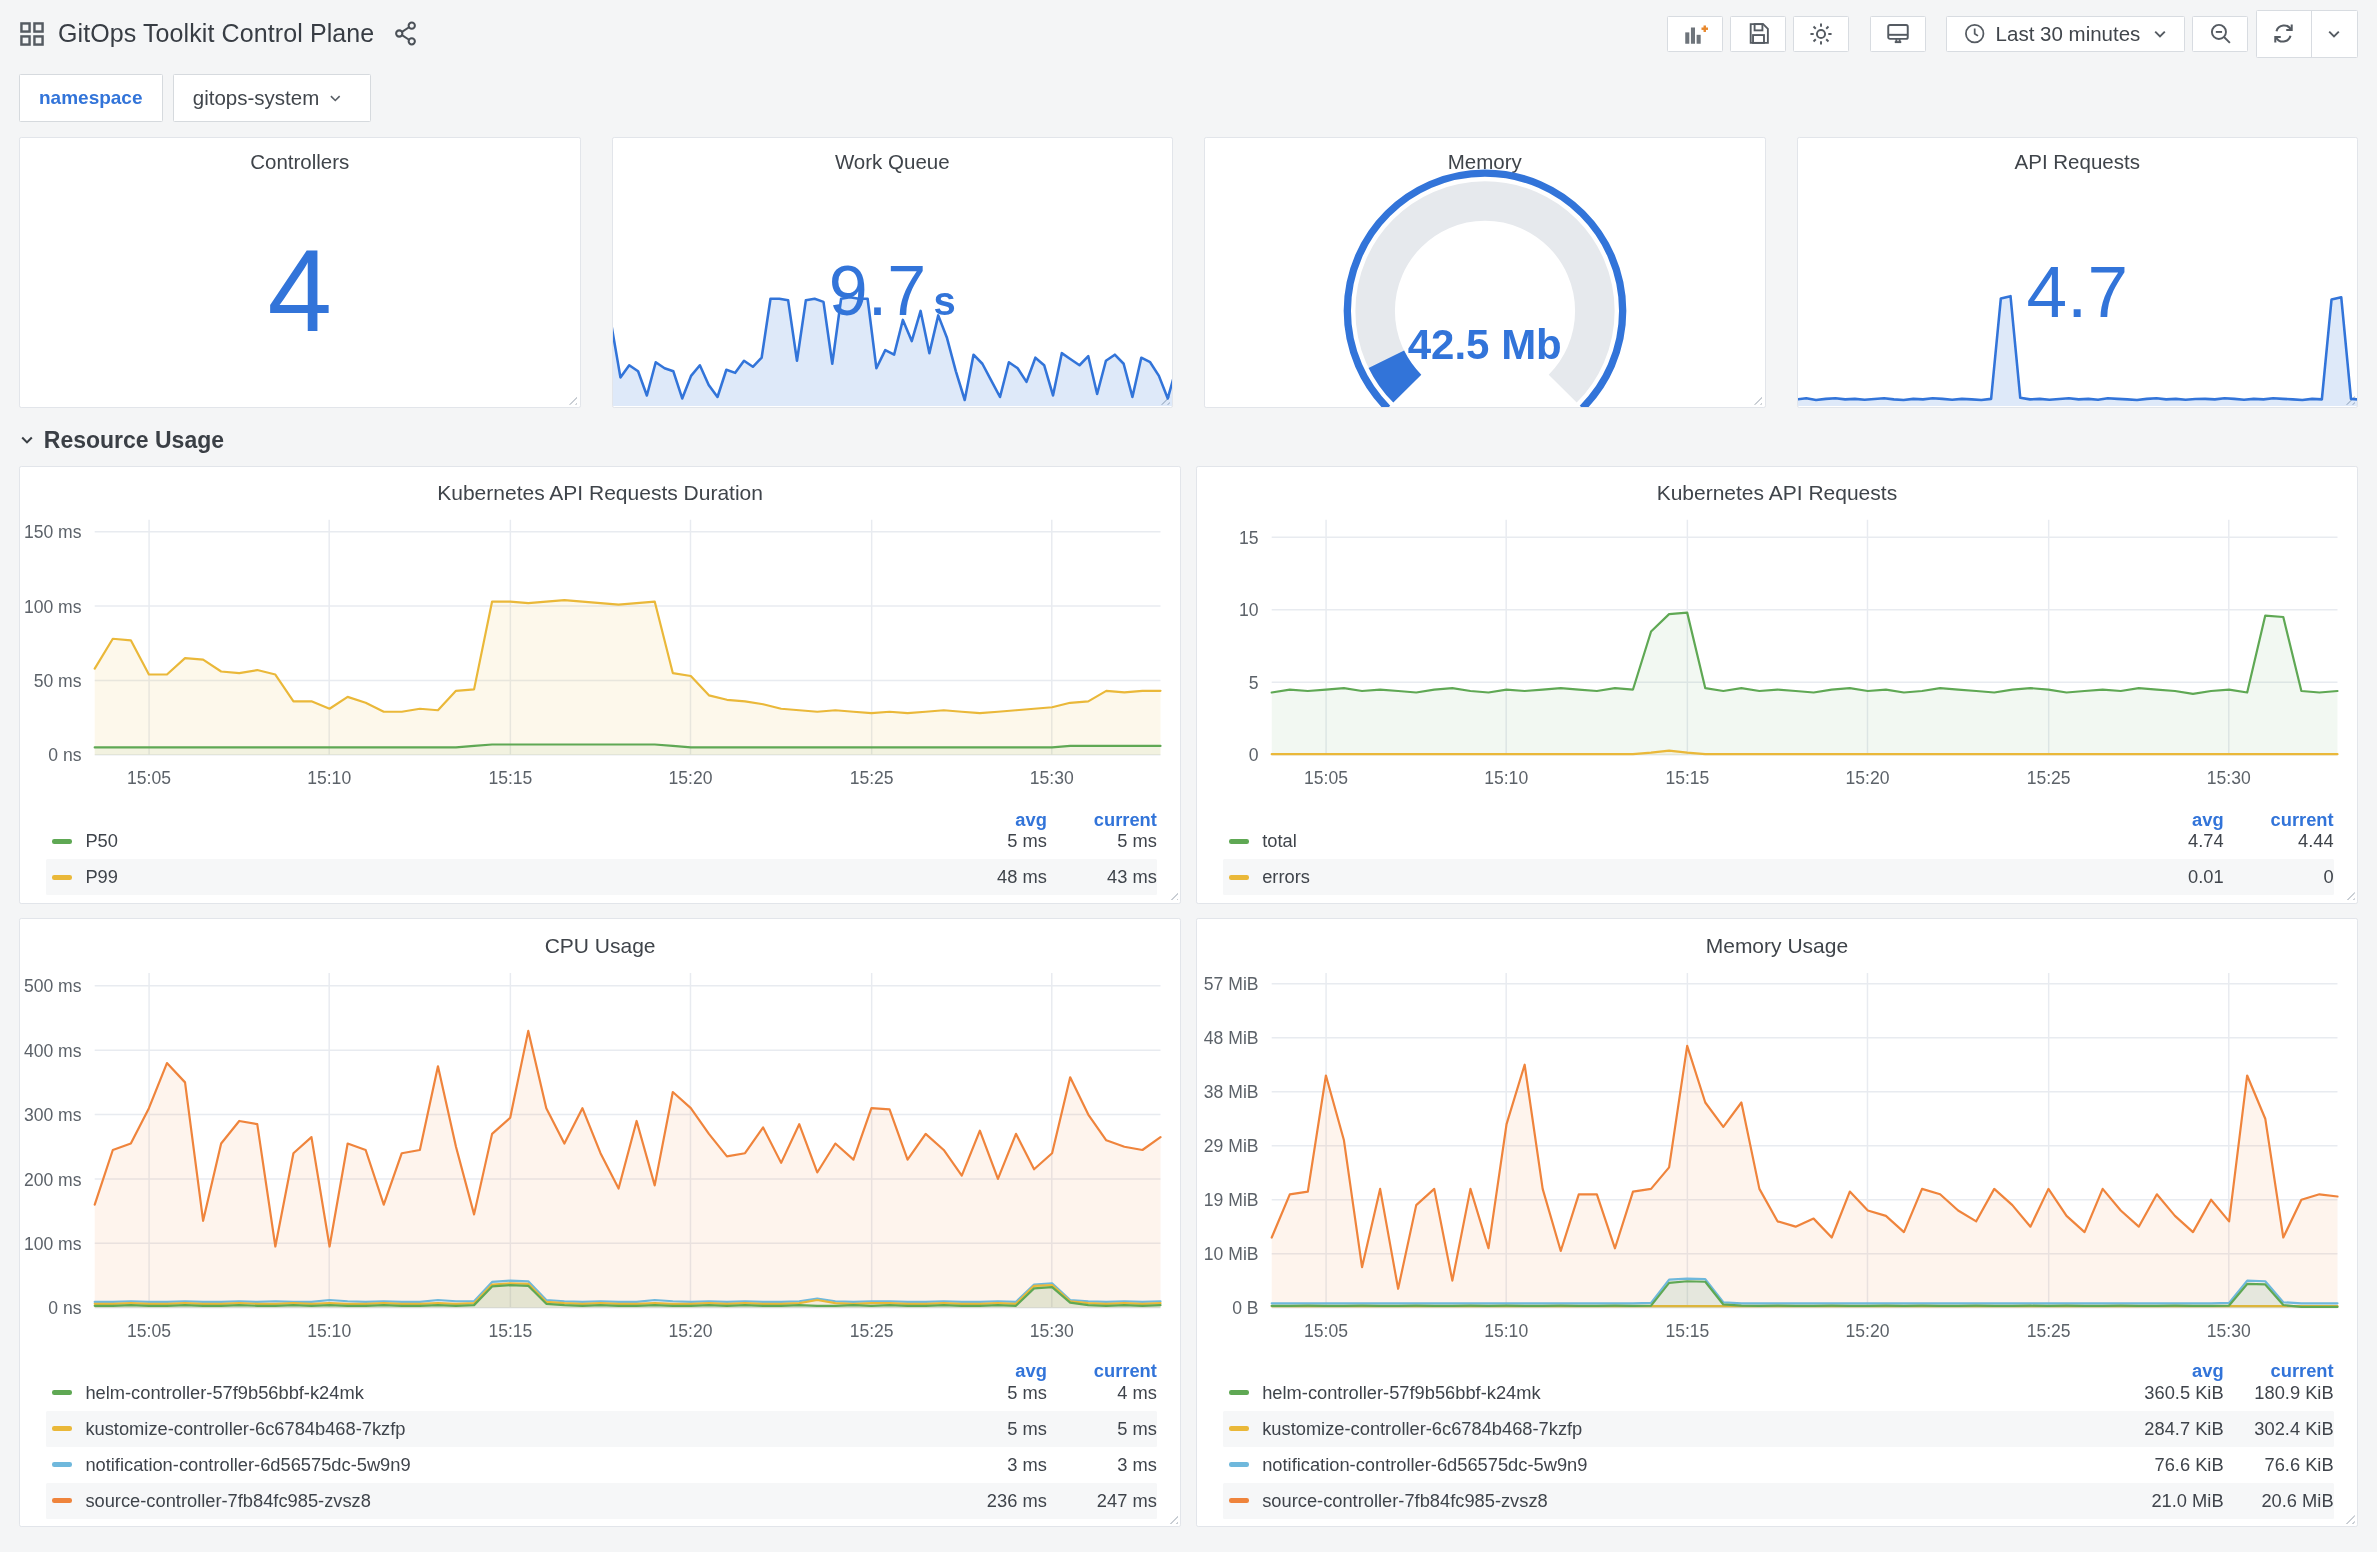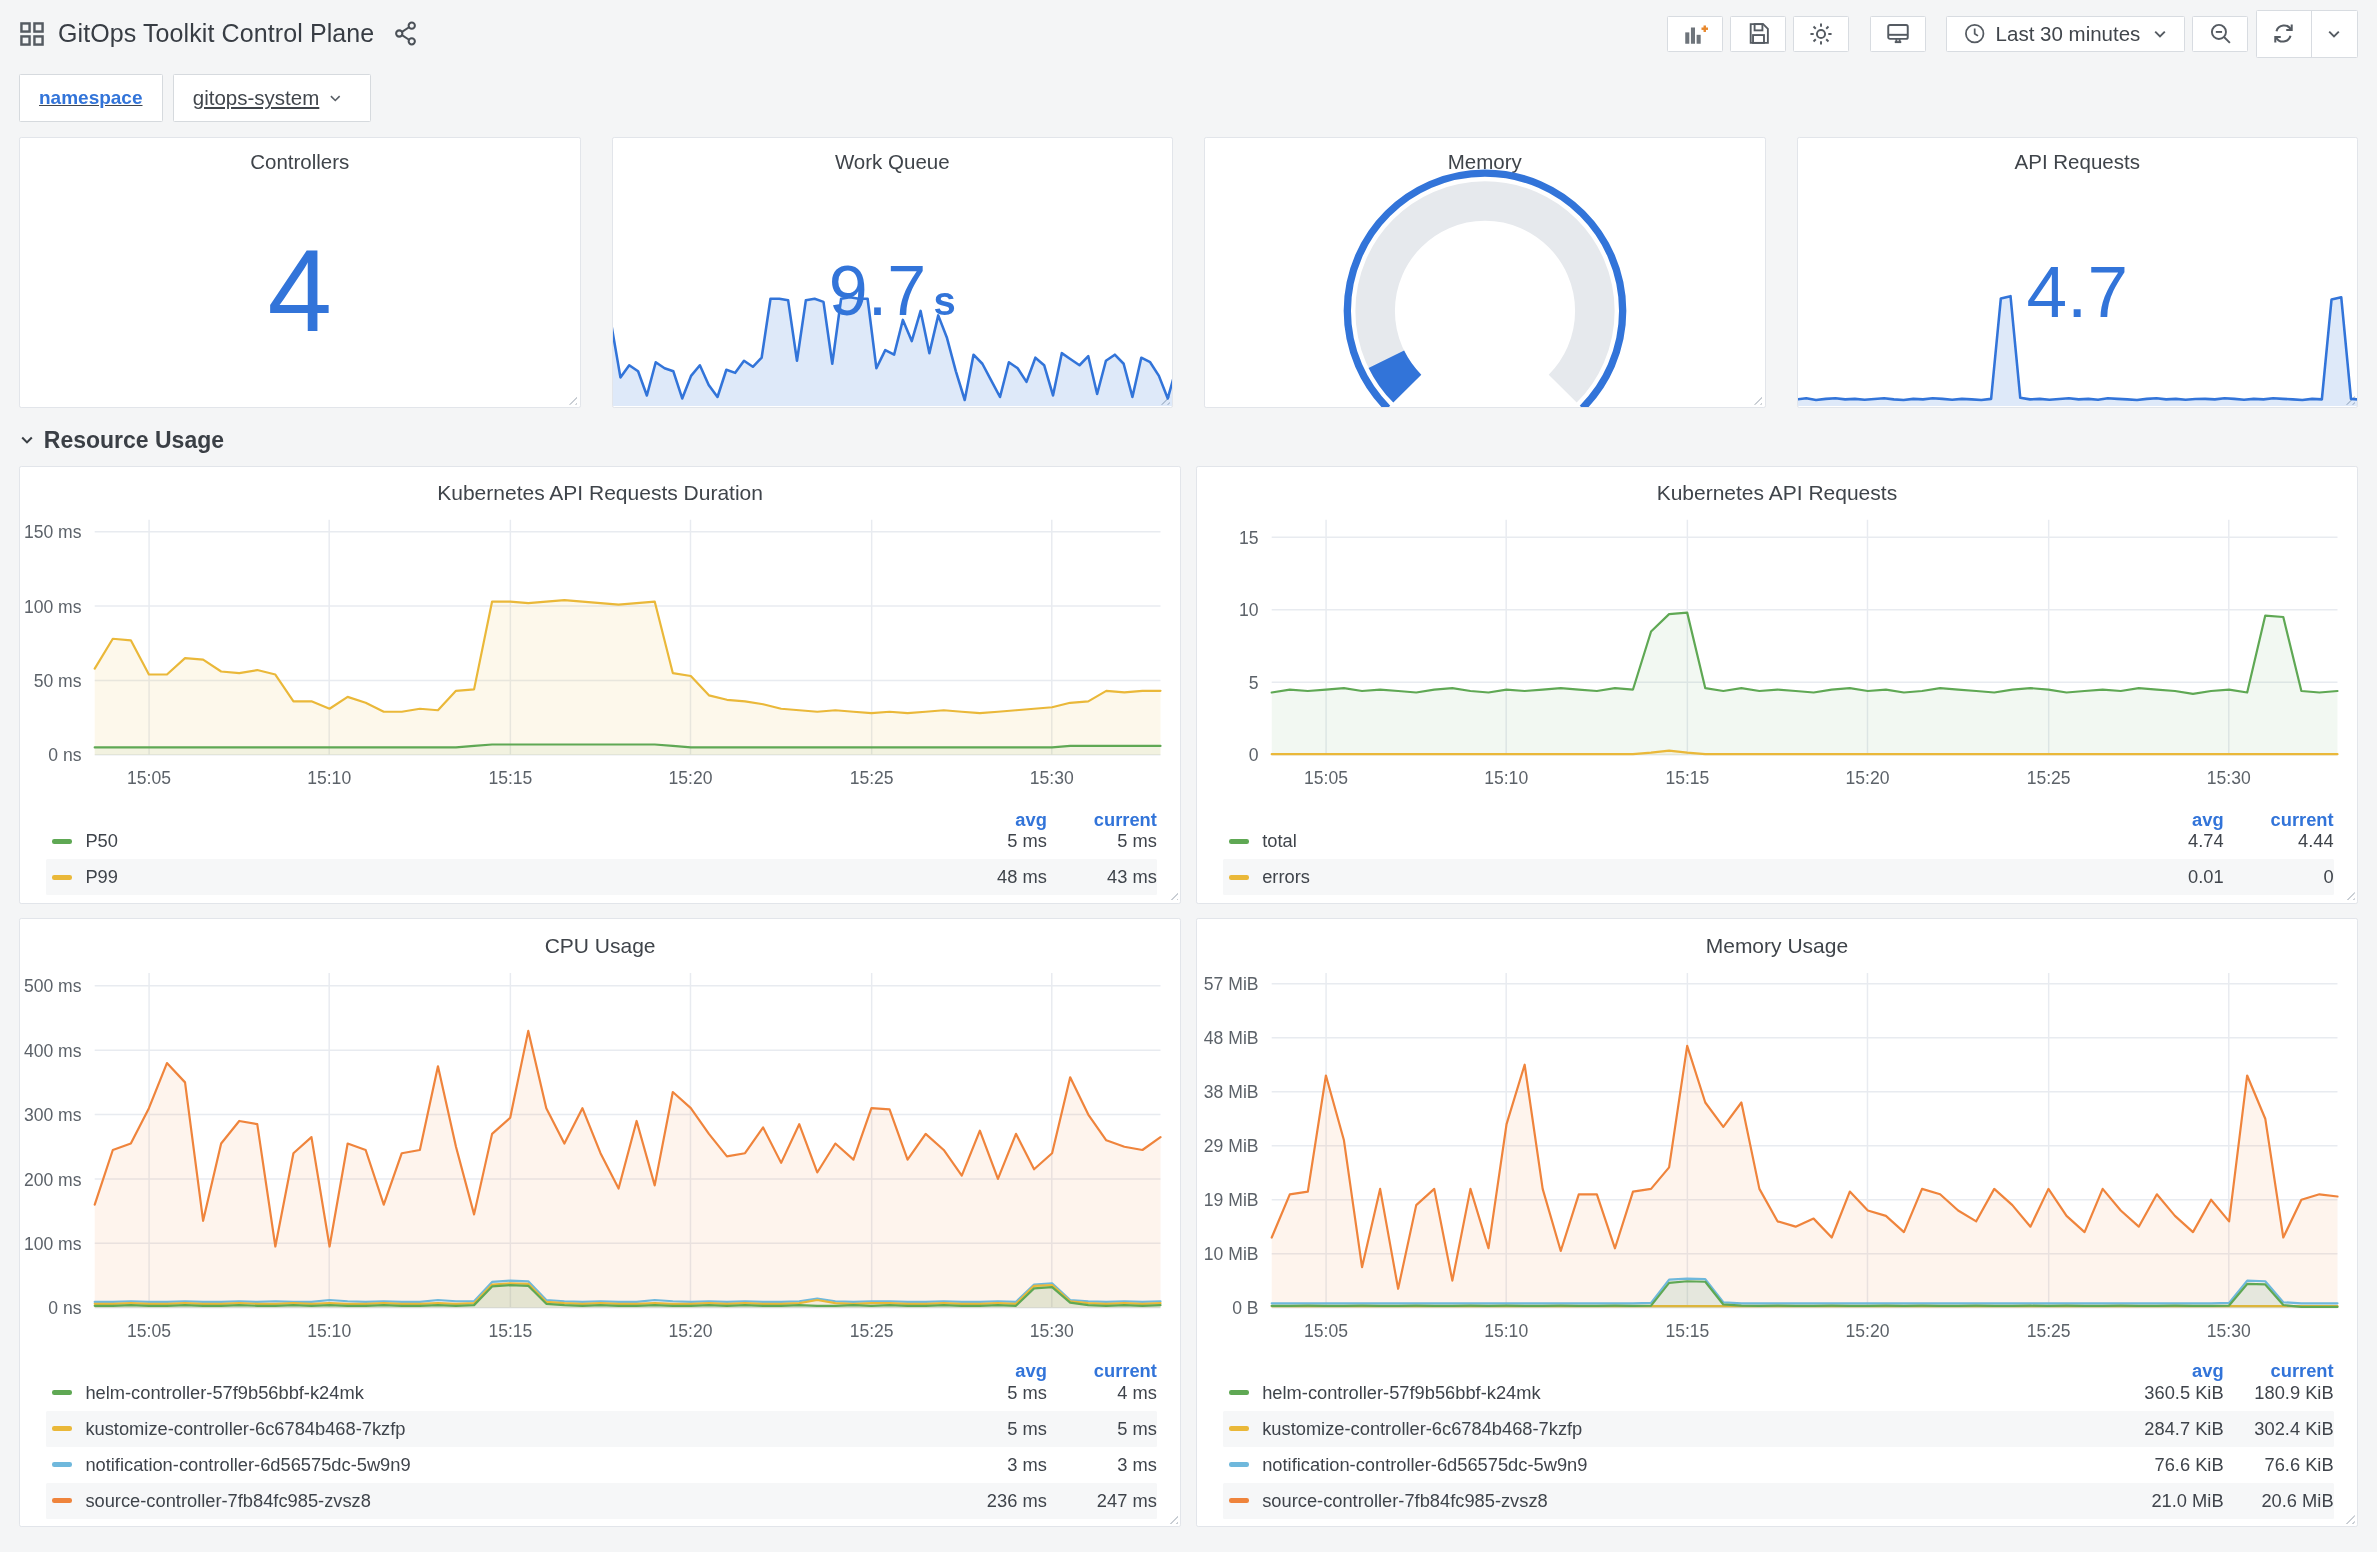--- a/index.html
+++ b/index.html
@@ -17,21 +17,21 @@
   .btn { height:36px; min-width:56px; background:#fff; border:0.7px solid #d8dce1; border-radius:1.5px; display:inline-flex; align-items:center; justify-content:center; margin-left:7.3px; color:#74787d; cursor:pointer; padding:0 13px; }
   .btn.gap { margin-left:20.5px; }
   .timepicker { padding:0 16px; color:#41464c; }
   .timepicker .tp-label { font-size:20.5px; font-weight:500; margin:0 11.7px 0 8.8px; color:#41464c; }
   .splitbtn { display:inline-flex; margin-left:7.3px; height:48px; border:0.7px solid #d8dce1; border-radius:1.5px; background:#fff; }
   .splitbtn > div { display:flex; align-items:center; justify-content:center; padding:0 14.6px; color:#74787d; cursor:pointer; }
   .splitbtn > div:first-child { border-right:0.7px solid #d8dce1; }
 
   
   .var-row { display:flex; align-items:center; margin:7.3px 19px 14.6px; }
-  .var-box { height:48px; background:#fff; border:0.7px solid #d6dade; border-radius:1.5px; display:inline-flex; align-items:center; padding:4px 19px;text-decoration:underline; }
+  .var-box { height:48px; background:#fff; border:0.7px solid #d6dade; border-radius:1.5px; display:inline-flex; align-items:center; padding:4px 19px; }
   .var-label { color:#3274d9; font-size:19px; font-weight:600; }
   .var-value { margin-left:10.3px; font-size:20.5px; color:#41464c; cursor:pointer; }
   .var-value span { margin-right:8.8px; }
 
   
   .panel { background:#fff; border:0.7px solid #e2e5ea; border-radius:2.2px; position:relative; }
   .panel::after { content:""; position:absolute; right:2.2px; bottom:2.2px; width:9.5px; height:9.5px;
      background:repeating-linear-gradient(135deg,transparent 0 2.9px,#c9ced4 2.9px 4.4px);
      -webkit-clip-path:polygon(100% 0,100% 100%,0 100%); clip-path:polygon(100% 0,100% 100%,0 100%); }
 
@@ -208,20 +208,21 @@
       <h2 class="stat-title">Work Queue</h2>
       <div class="stat-value v-workqueue"><span>9.7</span><span class="unit">s</span></div>
       <div class="spark spark-wq"><svg width="571" height="172" viewBox="0 0 780 235">
             <path d="M-2,239 L-2.0,125.7 L10.1,195.9 L22.1,179.3 L34.2,187.6 L46.2,220.6 L58.3,175.2 L70.4,183.5 L82.4,187.6 L94.5,224.7 L106.6,193.8 L118.6,179.3 L130.7,206.2 L142.7,222.7 L154.8,185.5 L166.9,189.7 L178.9,173.2 L191.0,181.4 L203.0,169.0 L215.1,88.5 L227.2,88.5 L239.2,90.6 L251.3,173.2 L263.4,90.6 L275.4,88.5 L287.5,92.7 L299.5,177.3 L311.6,88.5 L323.7,86.5 L335.7,88.5 L347.8,88.5 L359.8,183.5 L371.9,158.7 L384.0,164.9 L396.0,117.4 L408.1,146.3 L420.2,105.1 L432.2,162.8 L444.3,111.2 L456.3,142.2 L468.4,187.6 L480.5,226.8 L492.5,164.9 L504.6,177.3 L516.6,200.0 L528.7,222.7 L540.8,175.2 L552.8,183.5 L564.9,202.0 L577.0,169.0 L589.0,179.3 L601.1,220.6 L613.1,162.8 L625.2,171.1 L637.3,179.3 L649.3,167.0 L661.4,218.6 L673.4,173.2 L685.5,164.9 L697.6,177.3 L709.6,222.7 L721.7,169.0 L733.8,175.2 L745.8,193.8 L757.9,224.7 L769.9,181.4 L782.0,162.8 L782,239 Z" fill="rgba(50,116,217,0.16)" stroke="none"></path>
             <polyline points="-2.0,125.7 10.1,195.9 22.1,179.3 34.2,187.6 46.2,220.6 58.3,175.2 70.4,183.5 82.4,187.6 94.5,224.7 106.6,193.8 118.6,179.3 130.7,206.2 142.7,222.7 154.8,185.5 166.9,189.7 178.9,173.2 191.0,181.4 203.0,169.0 215.1,88.5 227.2,88.5 239.2,90.6 251.3,173.2 263.4,90.6 275.4,88.5 287.5,92.7 299.5,177.3 311.6,88.5 323.7,86.5 335.7,88.5 347.8,88.5 359.8,183.5 371.9,158.7 384.0,164.9 396.0,117.4 408.1,146.3 420.2,105.1 432.2,162.8 444.3,111.2 456.3,142.2 468.4,187.6 480.5,226.8 492.5,164.9 504.6,177.3 516.6,200.0 528.7,222.7 540.8,175.2 552.8,183.5 564.9,202.0 577.0,169.0 589.0,179.3 601.1,220.6 613.1,162.8 625.2,171.1 637.3,179.3 649.3,167.0 661.4,218.6 673.4,173.2 685.5,164.9 697.6,177.3 709.6,222.7 721.7,169.0 733.8,175.2 745.8,193.8 757.9,224.7 769.9,181.4 782.0,162.8" fill="none" stroke="#3274d9" stroke-width="3.5" stroke-linejoin="round" stroke-linecap="round"></polyline>
           </svg></div>
     </section>
     <section class="panel stat-panel">
       <h2 class="stat-title">Memory</h2>
       <div class="gauge-wrap">
+        <div class="gauge-value">42.5 Mb</div>
       <svg width="337" height="249" viewBox="0 0 460 340">
             <path d="M97.1,336.9 A188,188 0 1 1 362.9,336.9" fill="none" stroke="#3274d9" stroke-width="10"></path>
             <path d="M123.9,310.1 A150,150 0 1 1 336.1,310.1" fill="none" stroke="#e6e9ed" stroke-width="54"></path>
             <path d="M123.9,310.1 A150,150 0 0 1 95.3,270.0" fill="none" stroke="#3274d9" stroke-width="54"></path>
           </svg></div>
     </section>
     <section class="panel stat-panel">
       <h2 class="stat-title">API Requests</h2>
       <div class="stat-value v-api">4.7</div>
       <div class="spark spark-api"><svg width="571" height="121" viewBox="0 0 780 165">

